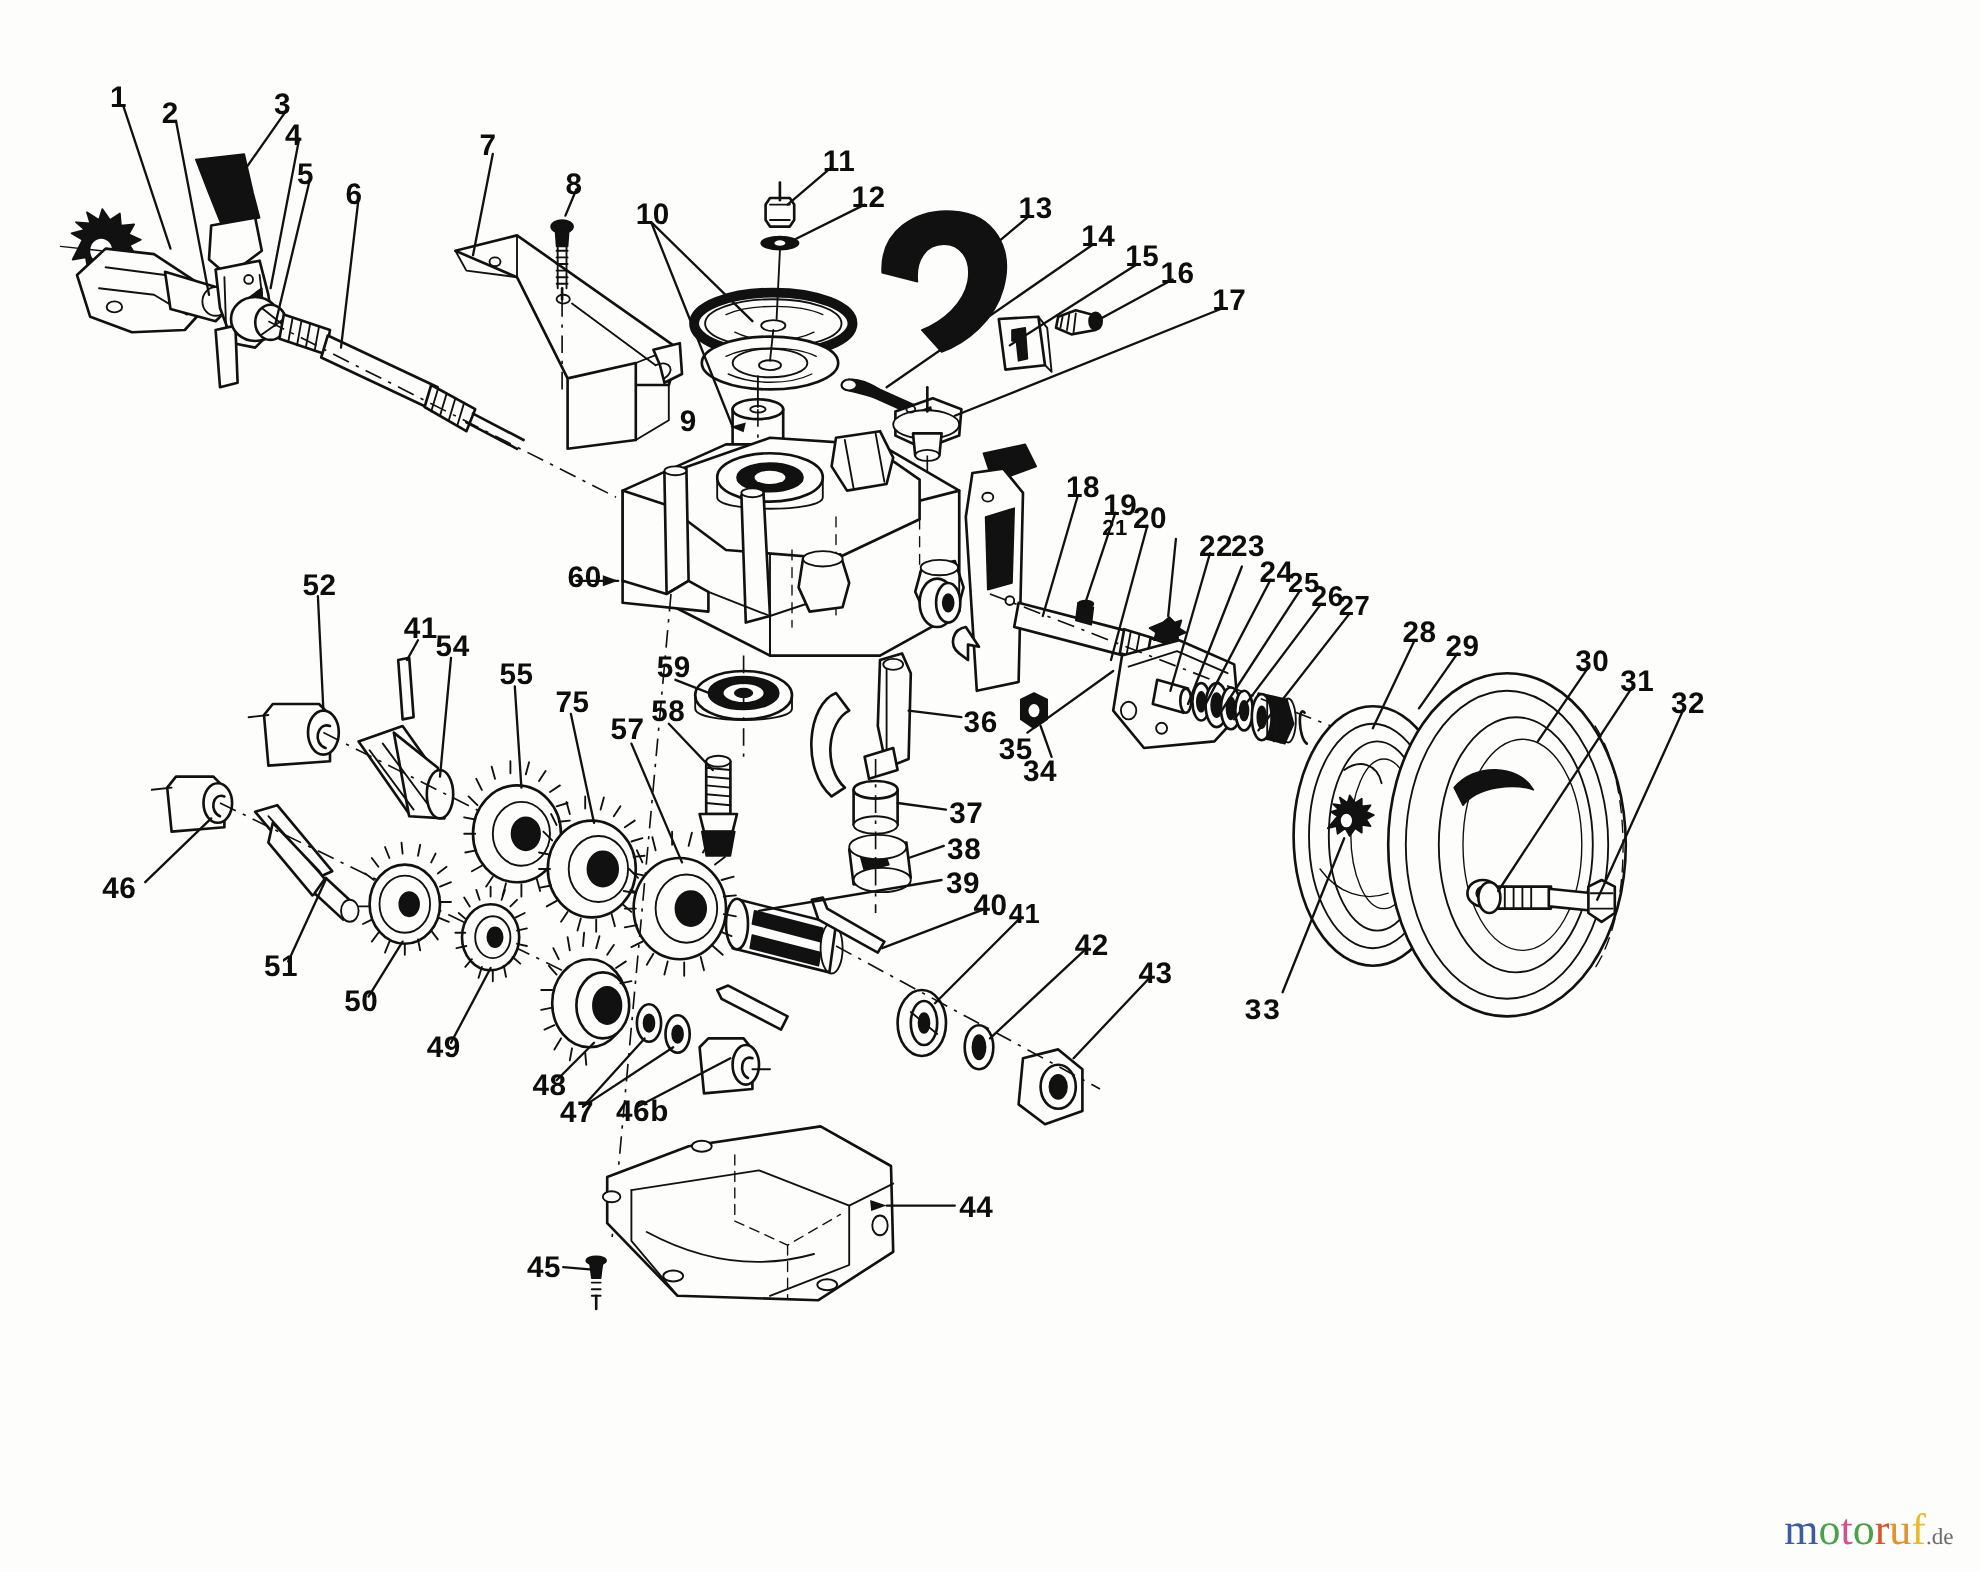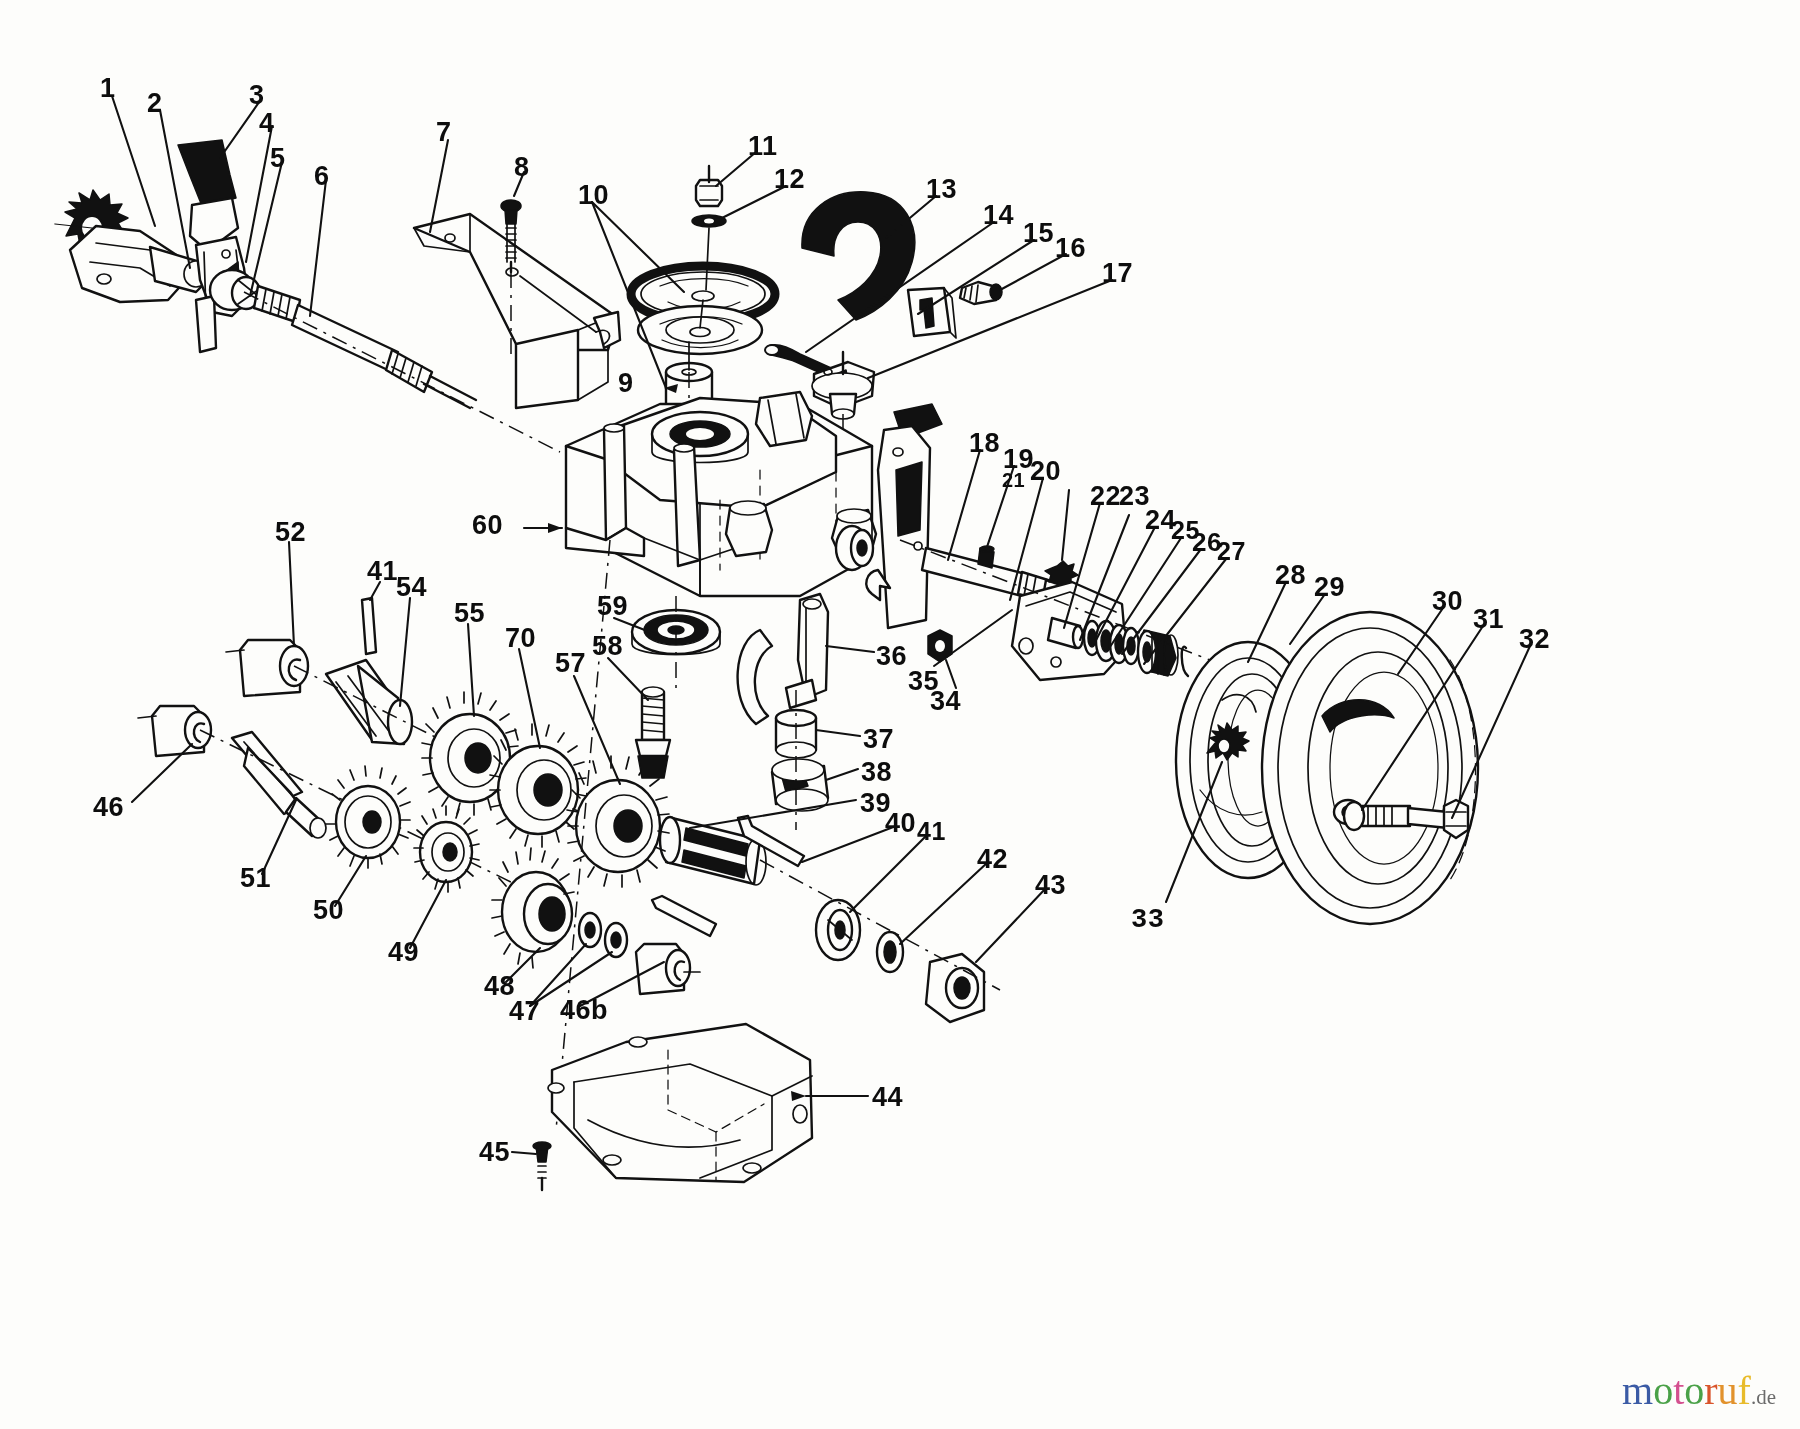--- a/index.html
+++ b/index.html
@@ -571,23 +571,23 @@
   <div class="cal" style="left:560px;top:997px;">46b</div>
   <div class="cal" style="left:509px;top:998px;">47</div>
   <div class="cal" style="left:484px;top:973px;">48</div>
   <div class="cal" style="left:388px;top:939px;">49</div>
   <div class="cal" style="left:313px;top:897px;">50</div>
   <div class="cal" style="left:240px;top:865px;">51</div>
   <div class="cal" style="left:275px;top:519px;">52</div>
   <div class="cal" style="left:367px;top:558px;">41</div>
   <div class="cal" style="left:396px;top:574px;">54</div>
   <div class="cal" style="left:454px;top:600px;">55</div>
-  <div class="cal" style="left:505px;top:625px;">70</div>
+  <div class="cal" style="left:505px;top:625px;">75</div>
   <div class="cal" style="left:555px;top:650px;">57</div>
   <div class="cal" style="left:592px;top:633px;">58</div>
   <div class="cal" style="left:597px;top:593px;">59</div>
-  <div class="cal" style="left:472px;top:512px;text-align:right;">60</div>
+  <div class="cal" style="left:516px;top:512px;text-align:right;">60</div>
 
   <div id="wm">
     <span class="l" style="color:#3b5ba5">m</span><span class="l" style="color:#4aa148">o</span><span class="l" style="color:#d4508f">t</span><span class="l" style="color:#4aa148">o</span><span class="l" style="color:#d9542b">r</span><span class="l" style="color:#e2922c">u</span><span class="l" style="color:#e8bb2a">f</span><span class="de">.de</span>
   </div>
 
 </div>
 
 </body></html>

